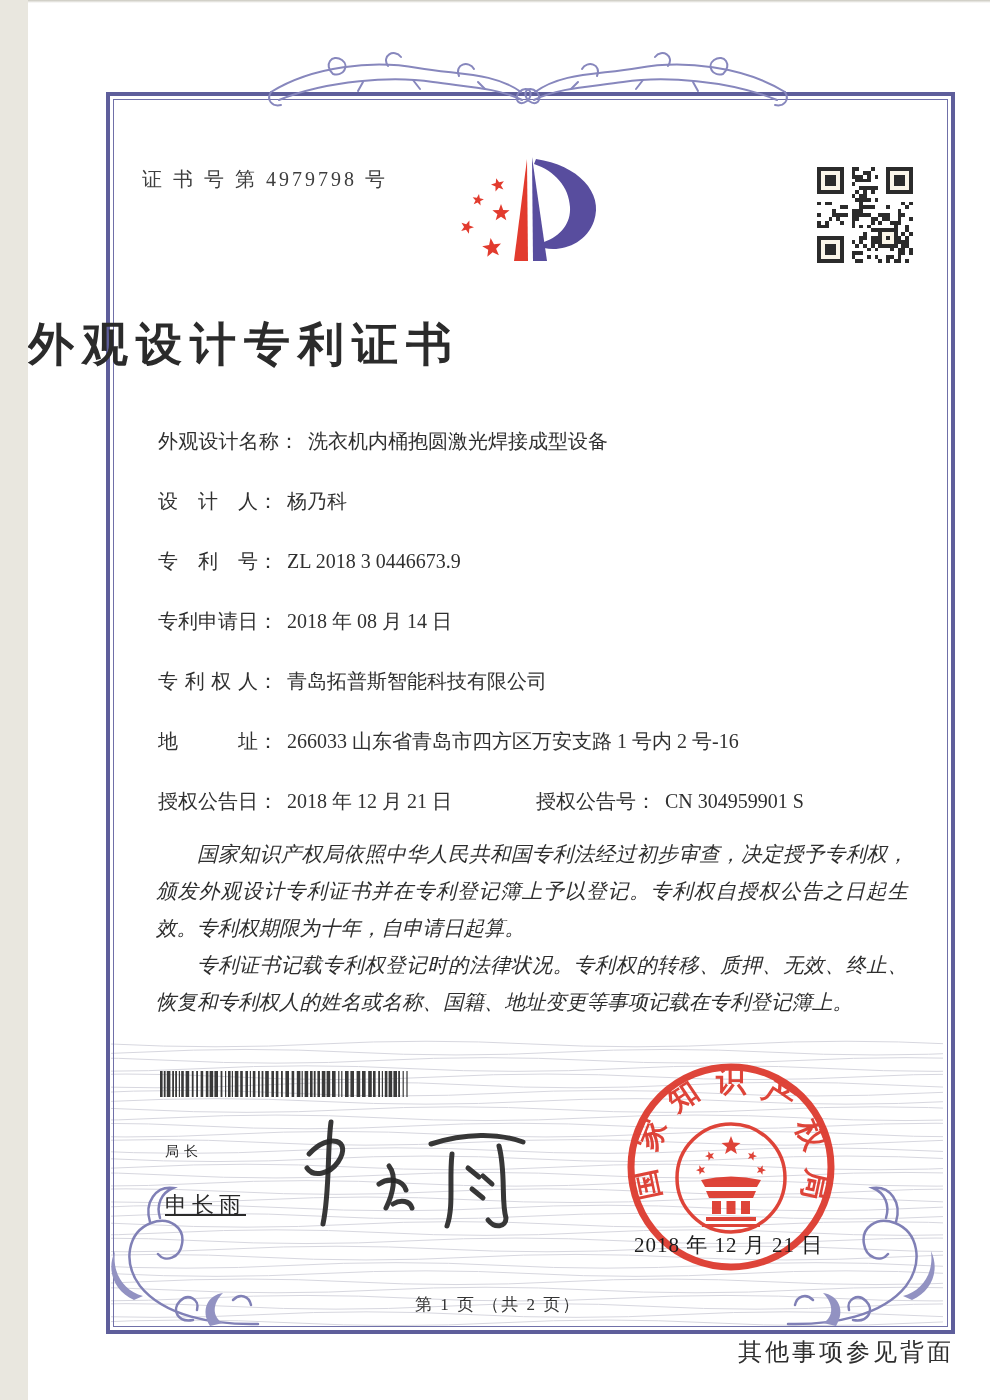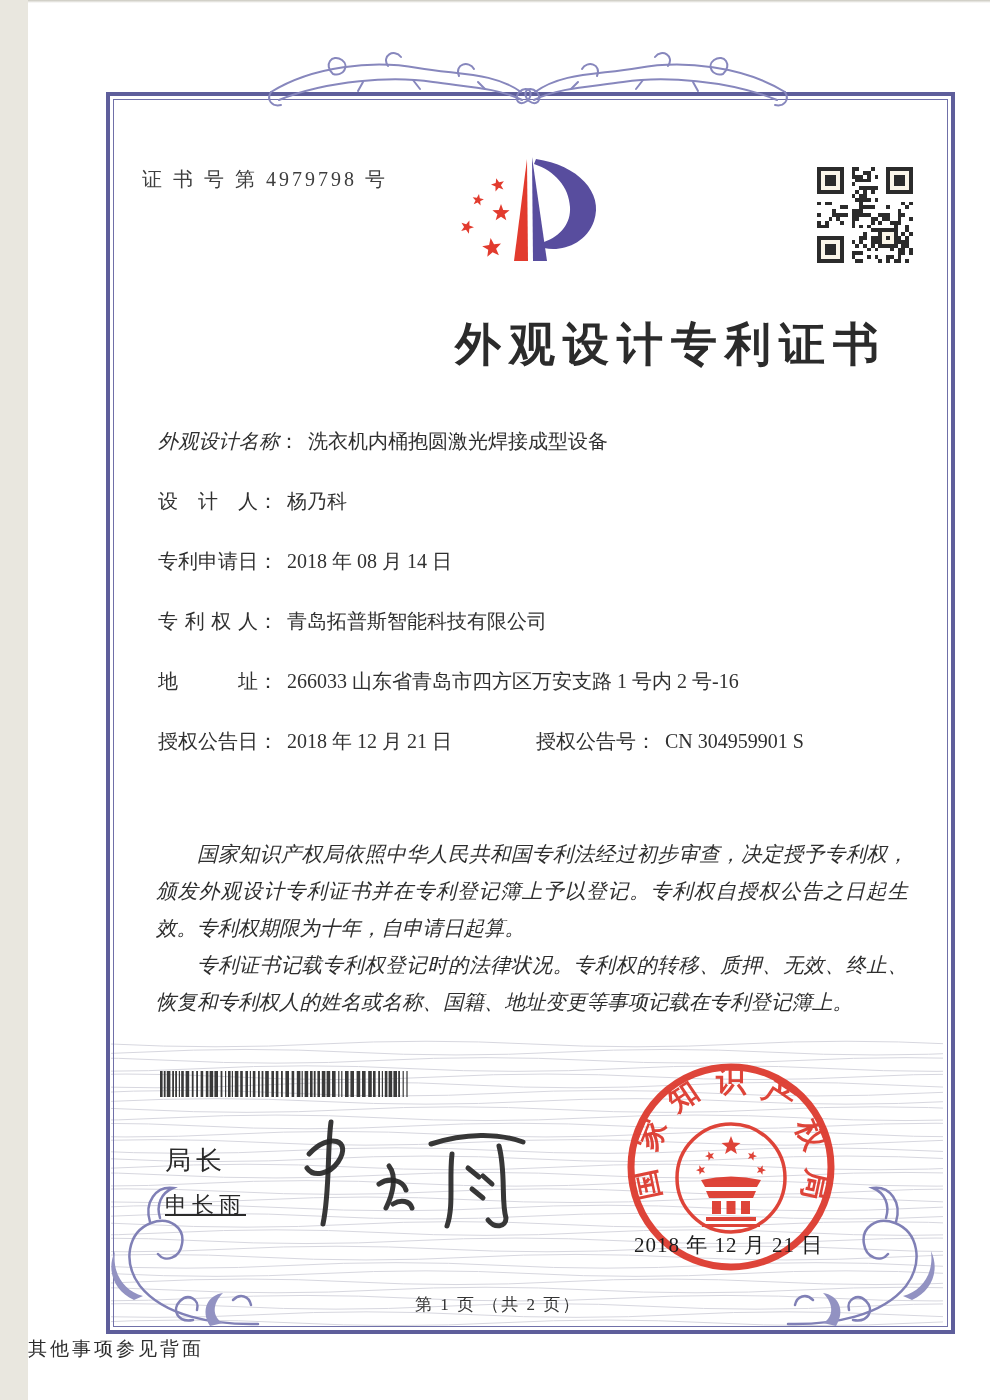--- a/index.html
+++ b/index.html
@@ -14,49 +14,49 @@
 
   
   .waves{position:absolute;left:83px;top:1040px;width:832px;height:286px;}
   .waves path{stroke:#d7d7df;stroke-width:1;fill:none;}
 
   .certno{position:absolute;left:114px;top:166px;font-size:20px;letter-spacing:3px;color:#3d3d3d;white-space:nowrap;}
 
   .logo{position:absolute;left:426px;top:150px;width:152px;height:128px;}
   .qr{position:absolute;left:789px;top:167px;width:96px;height:96px;shape-rendering:crispEdges;}
 
-  .title{position:absolute;left:0;top:314px;width:859px;text-align:right;
+  .title{position:absolute;left:0;top:314px;width:859px;text-align:left;
          font-size:46px;font-weight:bold;letter-spacing:8px;color:#2b2b2b;white-space:nowrap;}
 
   .fields{position:absolute;left:130px;top:428px;width:720px;}
   .frow{height:60px;line-height:27px;font-size:20px;white-space:nowrap;position:relative;color:#303030;}
   .flabel{display:inline-block;width:100px;text-align:justify;text-align-last:justify;vertical-align:top;}
-  .flabel.w6{width:121px;font-style:italic;}
+  .flabel.w6{width:121px;}
   .colon{margin-right:9px;}
   .grant2{position:absolute;left:378px;top:0;}
 
   .paras{position:absolute;left:128px;top:836px;width:752px;font-size:20.5px;line-height:37px;
          text-align:justify;color:#2e2e2e;font-style:italic;}
   .paras p{margin:0;text-indent:2em;}
 
   .barcode{position:absolute;left:130px;top:1071px;width:256px;height:26px;}
 
-  .gov-title{position:absolute;left:137px;top:1143px;font-size:26px;letter-spacing:5px;color:#2a2a2a;}
+  .gov-title{position:absolute;left:137px;top:1143px;font-size:14px;letter-spacing:5px;color:#2a2a2a;}
   .gov-name{position:absolute;left:137px;top:1190px;font-size:22px;letter-spacing:5px;color:#2a2a2a;text-decoration:underline;}
 
   .signature{position:absolute;left:265px;top:1110px;width:250px;height:128px;}
   .signature path{stroke:#262626;stroke-width:5;fill:none;stroke-linecap:round;stroke-linejoin:round;opacity:.92;}
 
   .seal{position:absolute;left:596px;top:1060px;width:214px;height:214px;opacity:.94;}
   .sealtext{font-size:30px;font-weight:bold;font-family:"Liberation Serif","DejaVu Serif",serif;}
   .sealdate{position:absolute;left:606px;top:1231px;font-size:21px;letter-spacing:1px;color:#1d1d1d;white-space:nowrap;}
 
   .pageinfo{position:absolute;left:0;top:1293px;width:940px;text-align:center;font-size:17px;
             letter-spacing:2px;color:#333;}
-  .backnote{position:absolute;left:0;top:1336px;width:926px;text-align:left;font-size:19px;
+  .backnote{position:absolute;left:0;top:1336px;width:926px;text-align:right;font-size:24px;
             letter-spacing:3px;color:#2e2e2e;}
 
   .dragons{position:absolute;left:235px;top:52px;width:530px;height:66px;}
   .fl{position:absolute;width:168px;height:152px;}
   .fl.bl{left:70px;top:1178px;}
   .fl.br{left:752px;top:1178px;transform:scaleX(-1);}
 </style>
 </head>
 <body>
 
@@ -338,20 +338,23 @@
   <div class="title">外观设计专利证书</div>
 
   <div class="fields">
     <div class="frow">
       <span class="flabel w6">外观设计名称</span><span class="colon">：</span><span>洗衣机内桶抱圆激光焊接成型设备</span>
     </div>
     <div class="frow">
       <span class="flabel">设计人</span><span class="colon">：</span><span>杨乃科</span>
     </div>
     <div class="frow">
+      <span class="flabel">专利号</span><span class="colon">：</span><span>ZL 2018 3 0446673.9</span>
+    </div>
+    <div class="frow">
       <span class="flabel">专利申请日</span><span class="colon">：</span><span>2018 年 08 月 14 日</span>
     </div>
     <div class="frow">
       <span class="flabel">专利权人</span><span class="colon">：</span><span>青岛拓普斯智能科技有限公司</span>
     </div>
     <div class="frow">
       <span class="flabel">地址</span><span class="colon">：</span><span>266033  山东省青岛市四方区万安支路 1 号内 2 号-16</span>
     </div>
     <div class="frow">
       <span class="flabel">授权公告日</span><span class="colon">：</span><span>2018 年 12 月 21 日</span>

